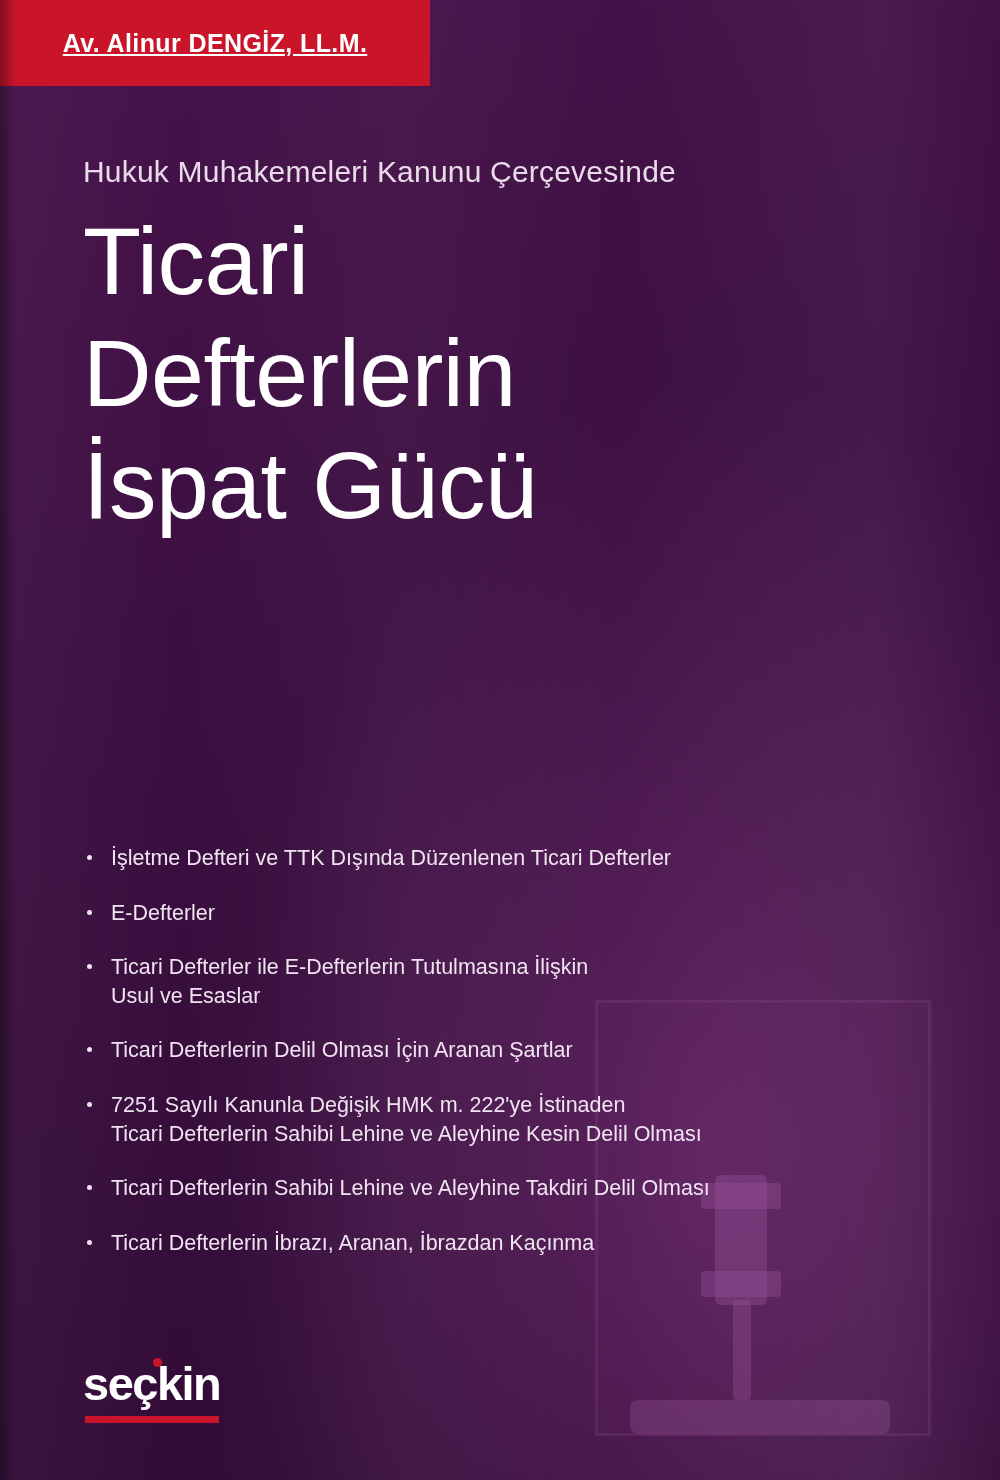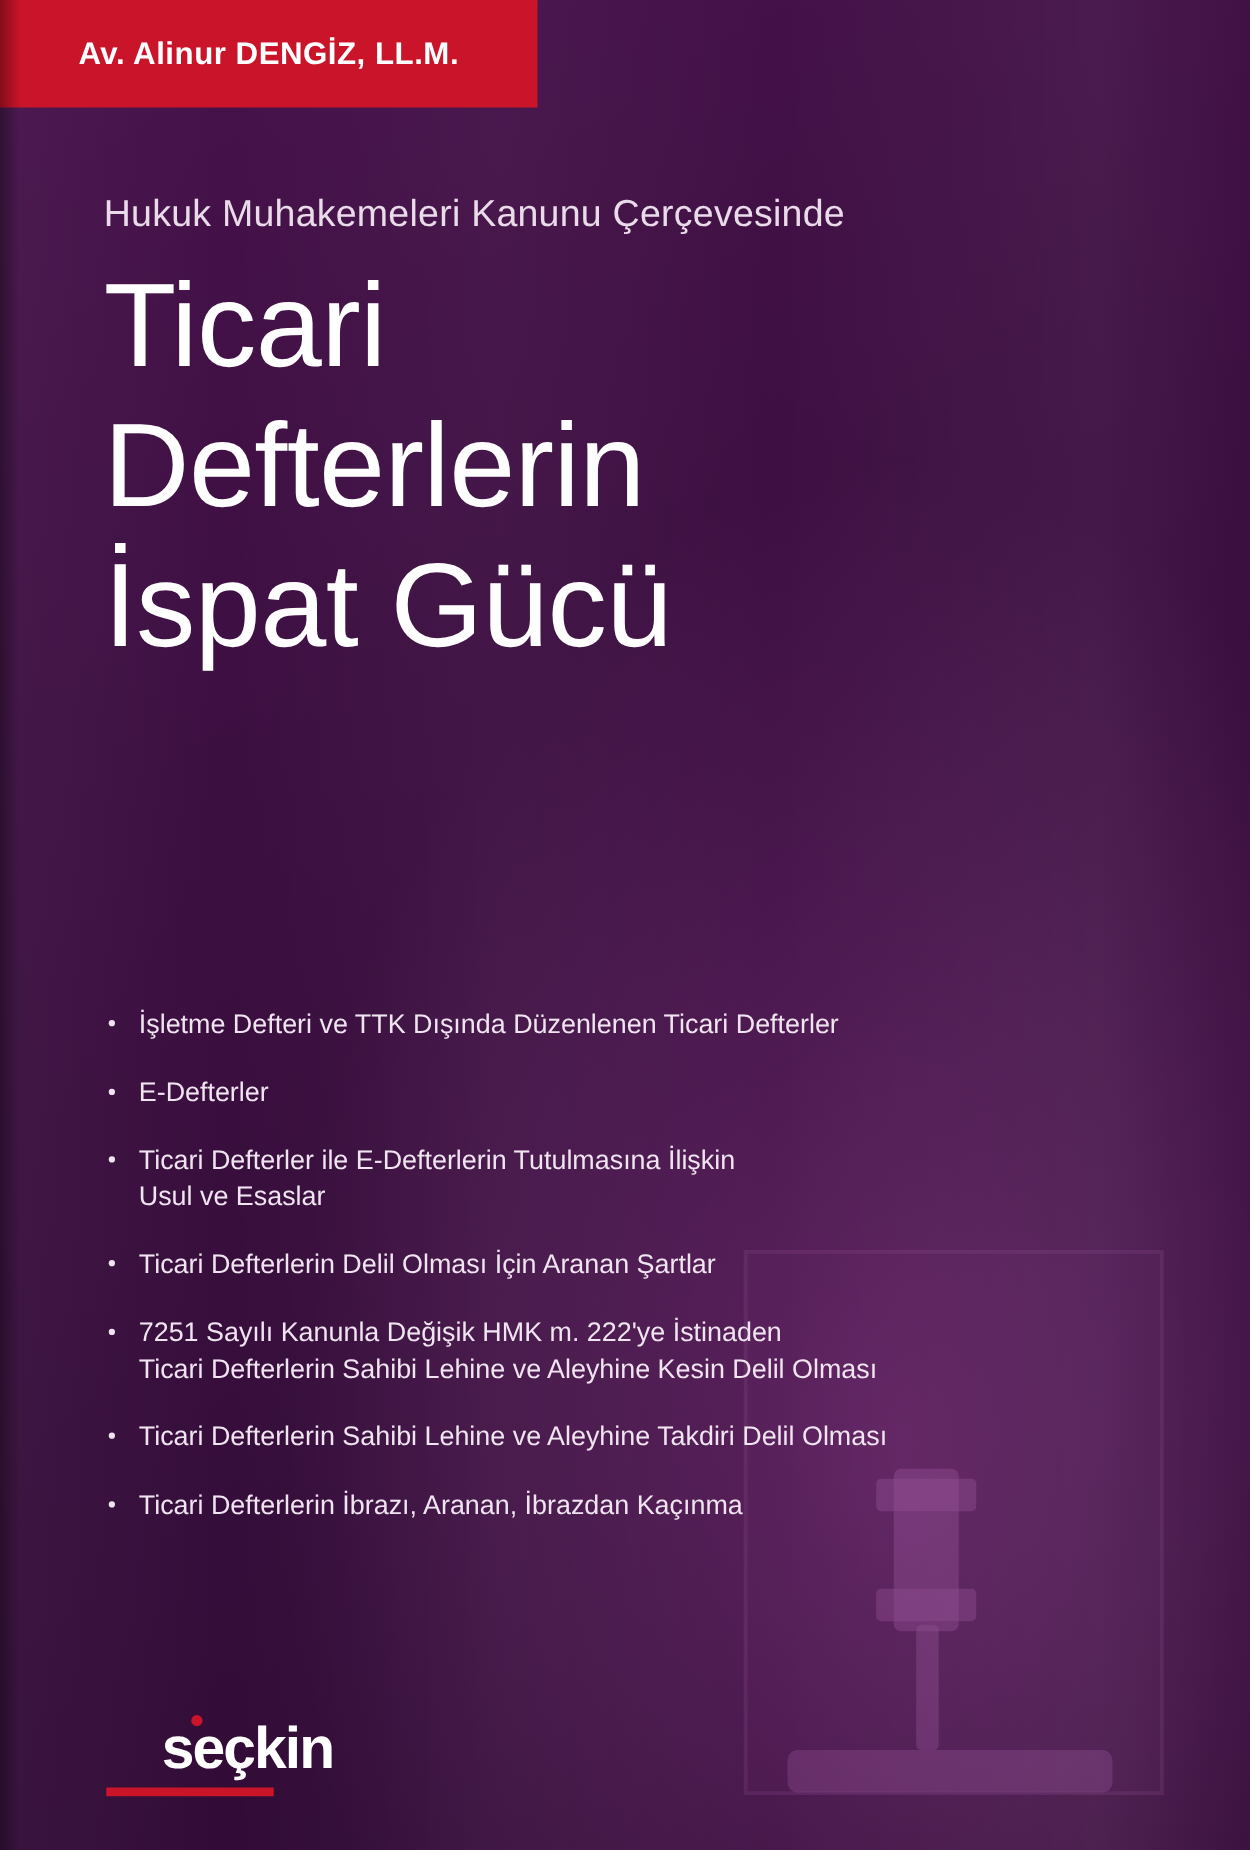--- a/index.html
+++ b/index.html
@@ -116,20 +116,21 @@
     display: flex;
     align-items: center;
     justify-content: center;
   }
   .author-name {
     color: #ffffff;
     font-size: 25px;
     font-weight: bold;
     letter-spacing: 0.4px;
     white-space: nowrap;
+    text-decoration: underline;
   }
 
   .series-line {
     position: absolute;
     left: 83px;
     top: 155px;
     color: #e9dbe9;
     font-size: 30px;
     font-weight: 300;
     letter-spacing: 0.2px;
@@ -146,21 +147,21 @@
     line-height: 1.18;
     letter-spacing: -0.5px;
   }
   .main-title .tl {
     display: block;
   }
 
   .bullets {
     position: absolute;
     left: 83px;
-    top: 805px;
+    top: 844px;
     width: 720px;
   }
   .bullet {
     position: relative;
     color: #f0e4f0;
     font-size: 21.5px;
     font-weight: 300;
     line-height: 1.33;
     padding-left: 28px;
     margin-bottom: 26px;
@@ -175,24 +176,23 @@
     background: #f0e4f0;
   }
   .bullet .ln {
     display: block;
   }
 
   
   .publisher {
     position: absolute;
     left: 83px;
-    bottom: 48px;
+    bottom: 62px;
     width: 230px;
     height: 58px;
-    text-align: center;
   }
   .pub-name {
     color: #ffffff;
     font-size: 47px;
     font-weight: bold;
     letter-spacing: -1.5px;
     line-height: 1;
   }
   .pub-underline {
     position: absolute;

